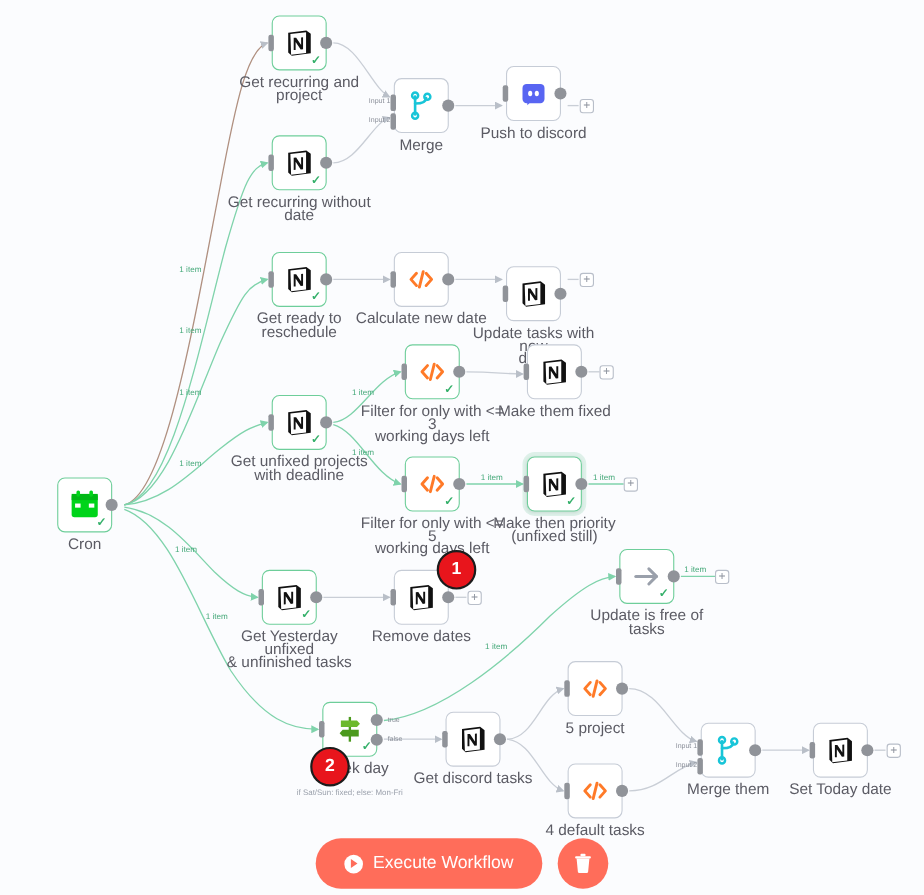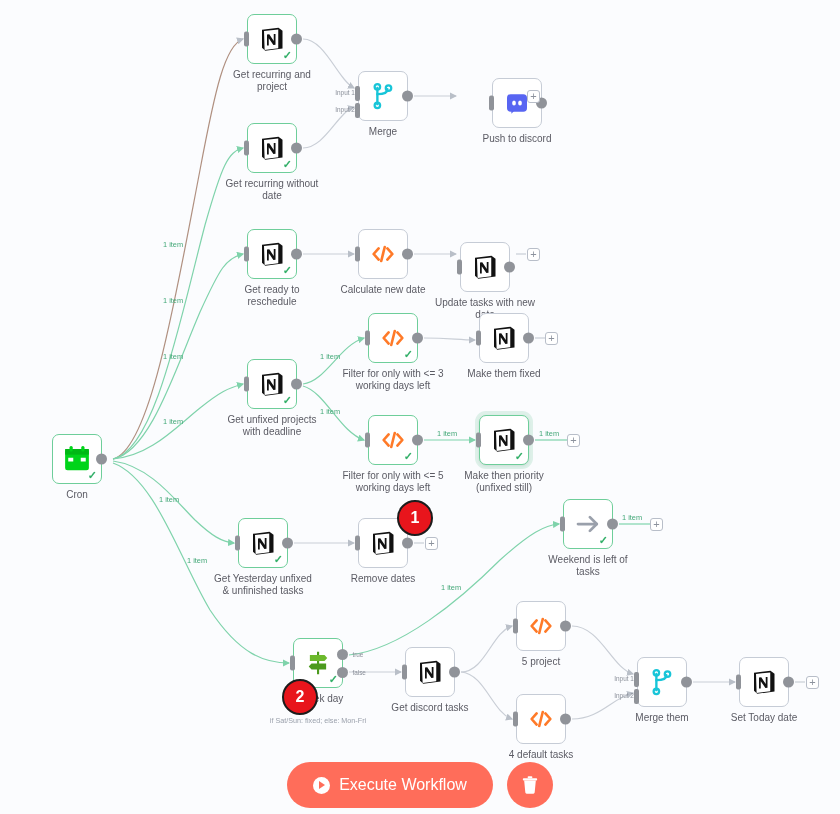--- a/index.html
+++ b/index.html
@@ -36,21 +36,21 @@
   .node.selected {
     box-shadow: 0 0 0 4px rgba(120,200,160,.22), 0 1px 3px rgba(0,0,0,.10);
   }
   .node .glyph { width: 30px; height: 30px; display:block; }
   .node-label {
     position: absolute;
     top: 54px; left: 50%;
     transform: translateX(-50%);
     width: 130px;
     text-align: center;
-    font-size: 10px;
+    font-size: 14px;
     line-height: 11.5px;
     color: #5b5b64;
     white-space: pre-line;
   }
   .node-sublabel {
     position: absolute;
     top: 77px; left: 50%;
     transform: translateX(-50%);
     width: 150px;
     text-align: center;
@@ -314,21 +314,21 @@
     <span class="port-in" style="top:14px;">
       <span class="port-tag left" style="top:3px;">Input 1</span>
     </span>
     <span class="port-in" style="top:31px;">
       <span class="port-tag left" style="top:3px;">Input 2</span>
     </span>
     <span class="port-out port-mid"></span>
     <div class="node-label">Merge</div>
   </div>
 
-  <div class="node" style="left:460px; top:78px;margin-left:32px;">
+  <div class="node" style="left:460px; top:60px;">
     <svg class="glyph" viewBox="0 0 24 24">
       <rect x="4" y="5" width="16" height="14" rx="3" fill="#5865f2"></rect>
       <path d="M7.5 17.8 L7.5 20.6 L10.2 17.8 Z" fill="#5865f2"></path>
       <ellipse cx="9.6" cy="12" rx="1.5" ry="2" fill="#fff"></ellipse>
       <ellipse cx="14.4" cy="12" rx="1.5" ry="2" fill="#fff"></ellipse>
     </svg>
     <span class="port-in port-mid"></span>
     <span class="port-out port-mid"></span>
     <div class="node-label">Push to discord</div>
   </div>
@@ -471,21 +471,21 @@
   <div class="node ok" style="left:563px; top:499px;">
     <svg class="glyph" viewBox="0 0 24 24">
       <g stroke="#9aa0ab" stroke-width="2.2" fill="none" stroke-linecap="round" stroke-linejoin="round">
         <path d="M4 12 L19 12"></path>
         <path d="M13.5 6.5 L19 12 L13.5 17.5"></path>
       </g>
     </svg>
     <span class="port-in port-mid"></span>
     <span class="port-out port-mid"></span>
     <span class="check">✓</span>
-    <div class="node-label">Weekend is left of
+    <div class="node-label">Update is free of
 tasks</div>
   </div>
   <div class="plus" style="left:650px; top:518px;">+</div>
 
   <div class="node ok" style="left:293px; top:638px;">
     <svg class="glyph" viewBox="0 0 24 24">
       <rect x="11.2" y="3" width="1.7" height="18" fill="#4c9a1e"></rect>
       <path d="M5.5 5.6 L17.2 5.6 L19.4 8 L17.2 10.4 L5.5 10.4 Z" fill="#6cb92c"></path>
       <path d="M18.5 12.4 L6.8 12.4 L4.6 14.8 L6.8 17.2 L18.5 17.2 Z" fill="#4c9a1e"></path>
     </svg>

